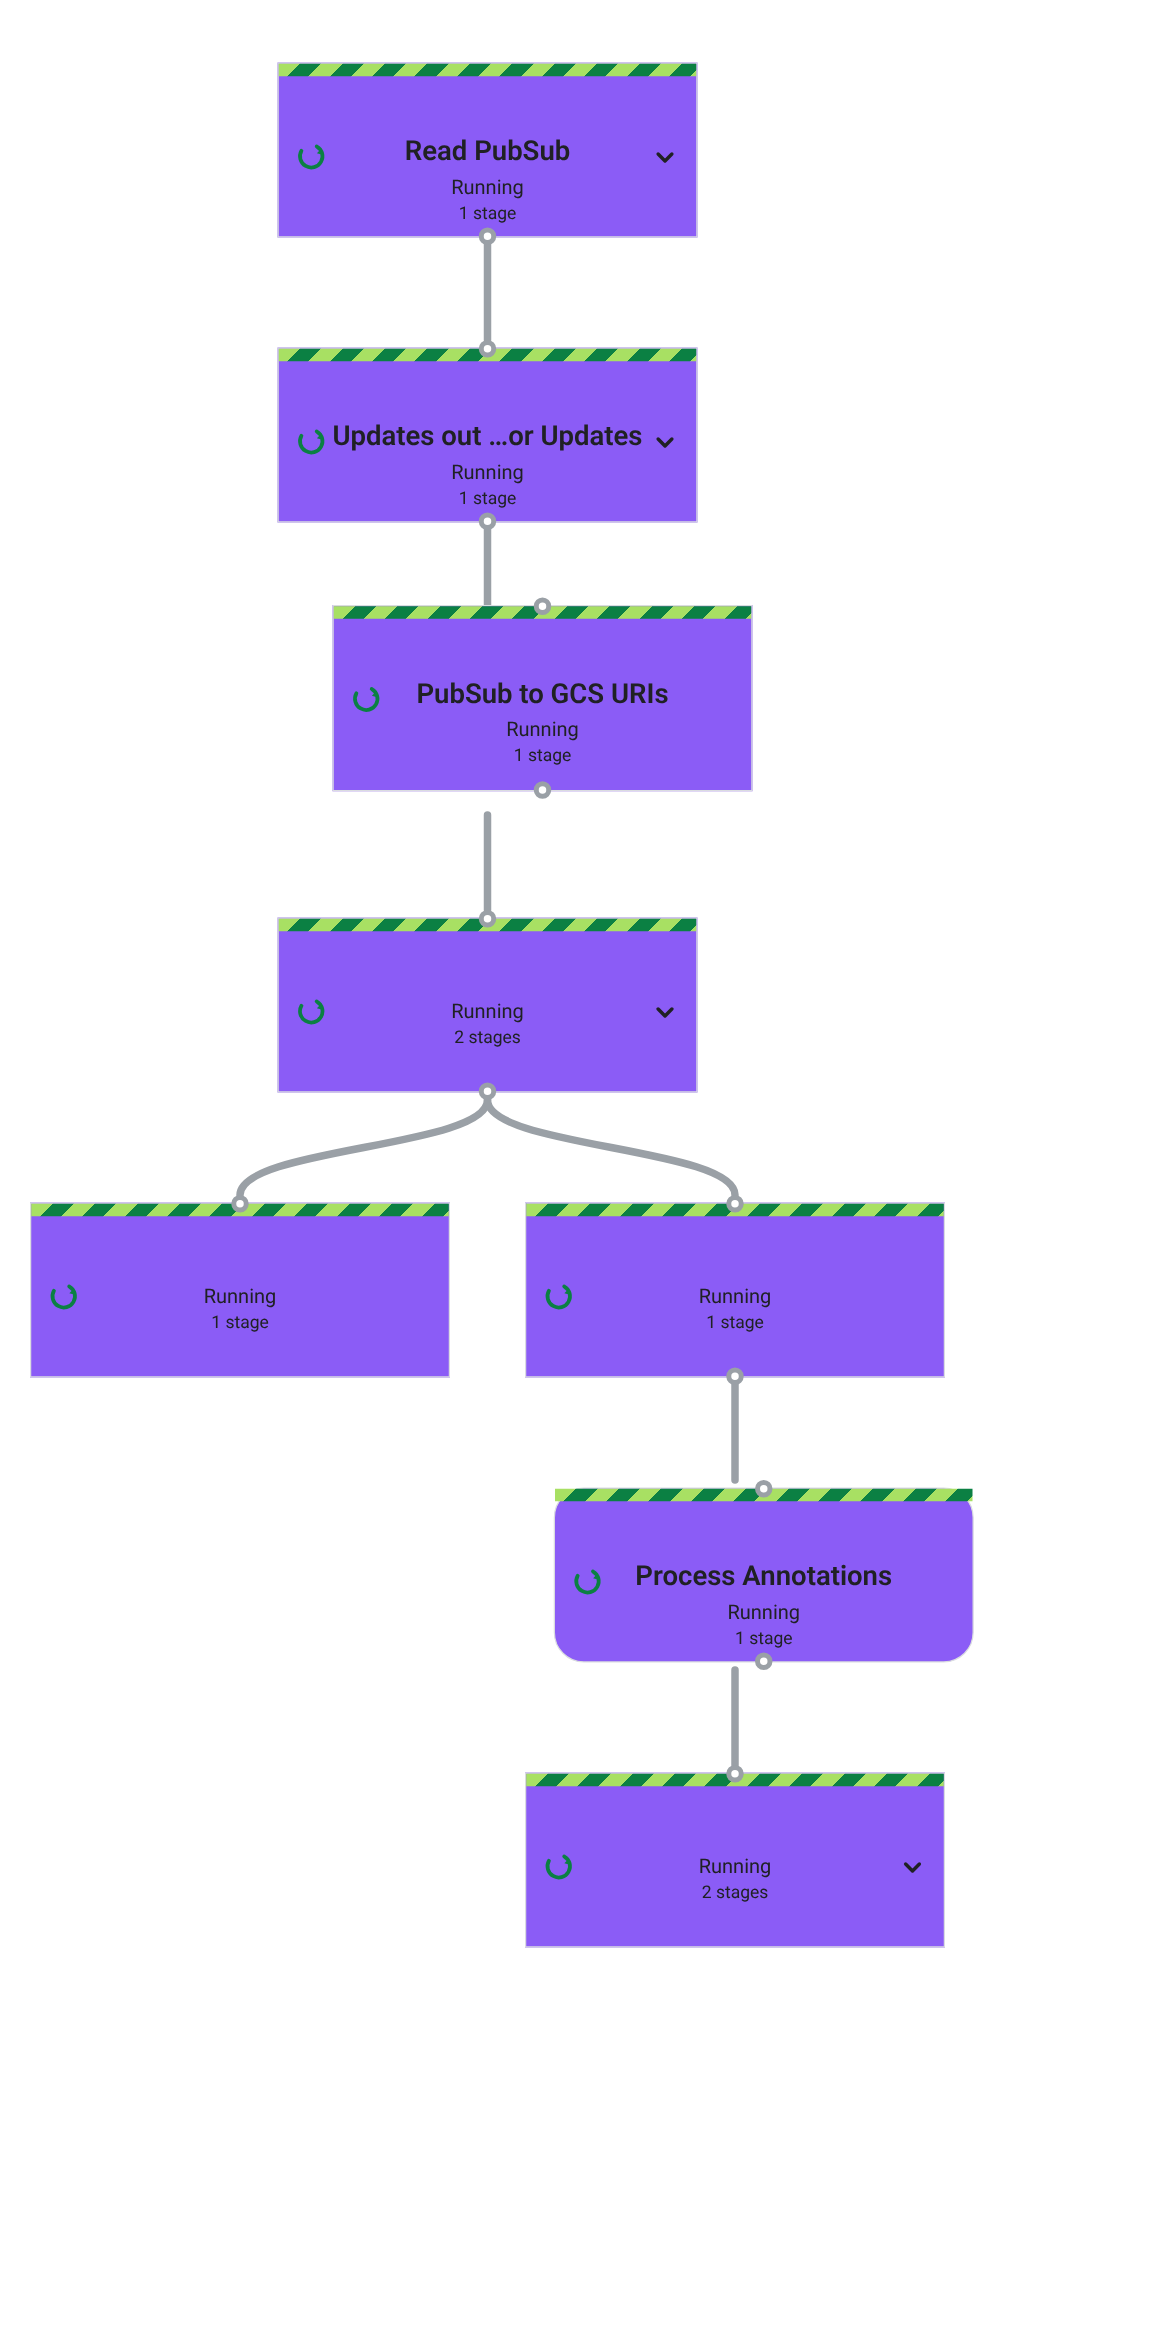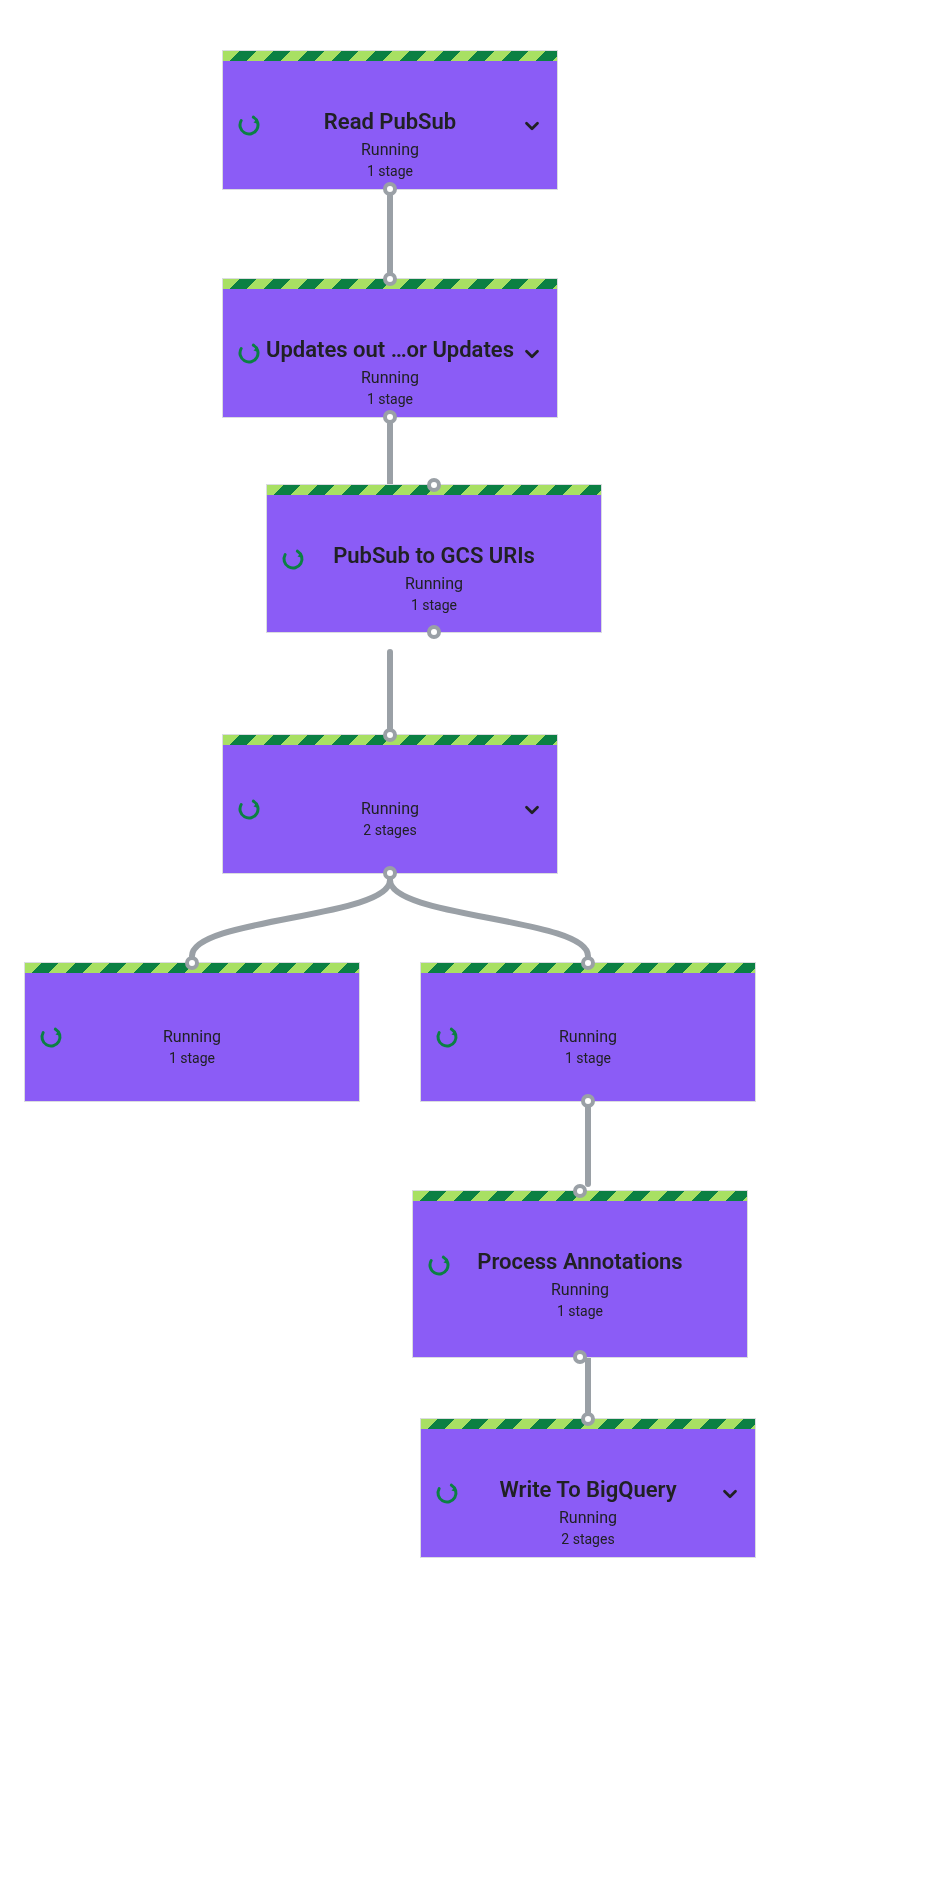--- a/index.html
+++ b/index.html
@@ -227,21 +227,21 @@
   <circle cx="12" cy="12" r="9" stroke="#0b8043" stroke-width="3" stroke-linecap="round" stroke-dasharray="42 14" transform="rotate(-60 12 12)"></circle>
   <path d="M20 6 L21.5 11 L16.5 9.5 Z" fill="#0b8043"></path>
 </svg>
       </div>
       <div class="status">Running</div>
       <div class="stages">1 stage</div>
     </div>
     <div class="port bottom"></div>
     <div class="port top"></div>
   </div>
-<div class="node" style="left: 412px; top: 1190px; width: 336px; height: 168px;">
+<div class="node" style="left: 443px; top: 1190px; width: 336px; height: 140px; border-radius: 24px;">
     <div class="stripe"></div>
     <div class="body">
       <div class="spinner">
 <svg viewBox="0 0 24 24" fill="none">
   <circle cx="12" cy="12" r="9" stroke="#0b8043" stroke-width="3" stroke-linecap="round" stroke-dasharray="42 14" transform="rotate(-60 12 12)"></circle>
   <path d="M20 6 L21.5 11 L16.5 9.5 Z" fill="#0b8043"></path>
 </svg>
       </div>
       <div class="title-row">
         <div class="title">Process Annotations</div>
@@ -258,21 +258,18 @@
       <div class="spinner">
 <svg viewBox="0 0 24 24" fill="none">
   <circle cx="12" cy="12" r="9" stroke="#0b8043" stroke-width="3" stroke-linecap="round" stroke-dasharray="42 14" transform="rotate(-60 12 12)"></circle>
   <path d="M20 6 L21.5 11 L16.5 9.5 Z" fill="#0b8043"></path>
 </svg>
       </div>
       <div class="chevron">
 <svg viewBox="0 0 24 24" fill="none">
   <path d="M6 9 L12 15 L18 9" stroke="#202124" stroke-width="3" stroke-linecap="round" stroke-linejoin="round"></path>
 </svg>
-      </div>
-      <div class="title-row">
-        <div class="title">Write To BigQuery</div>
       </div>
       <div class="status">Running</div>
       <div class="stages">2 stages</div>
     </div>
     <div class="port top"></div>
   </div>
 
 </body></html>

